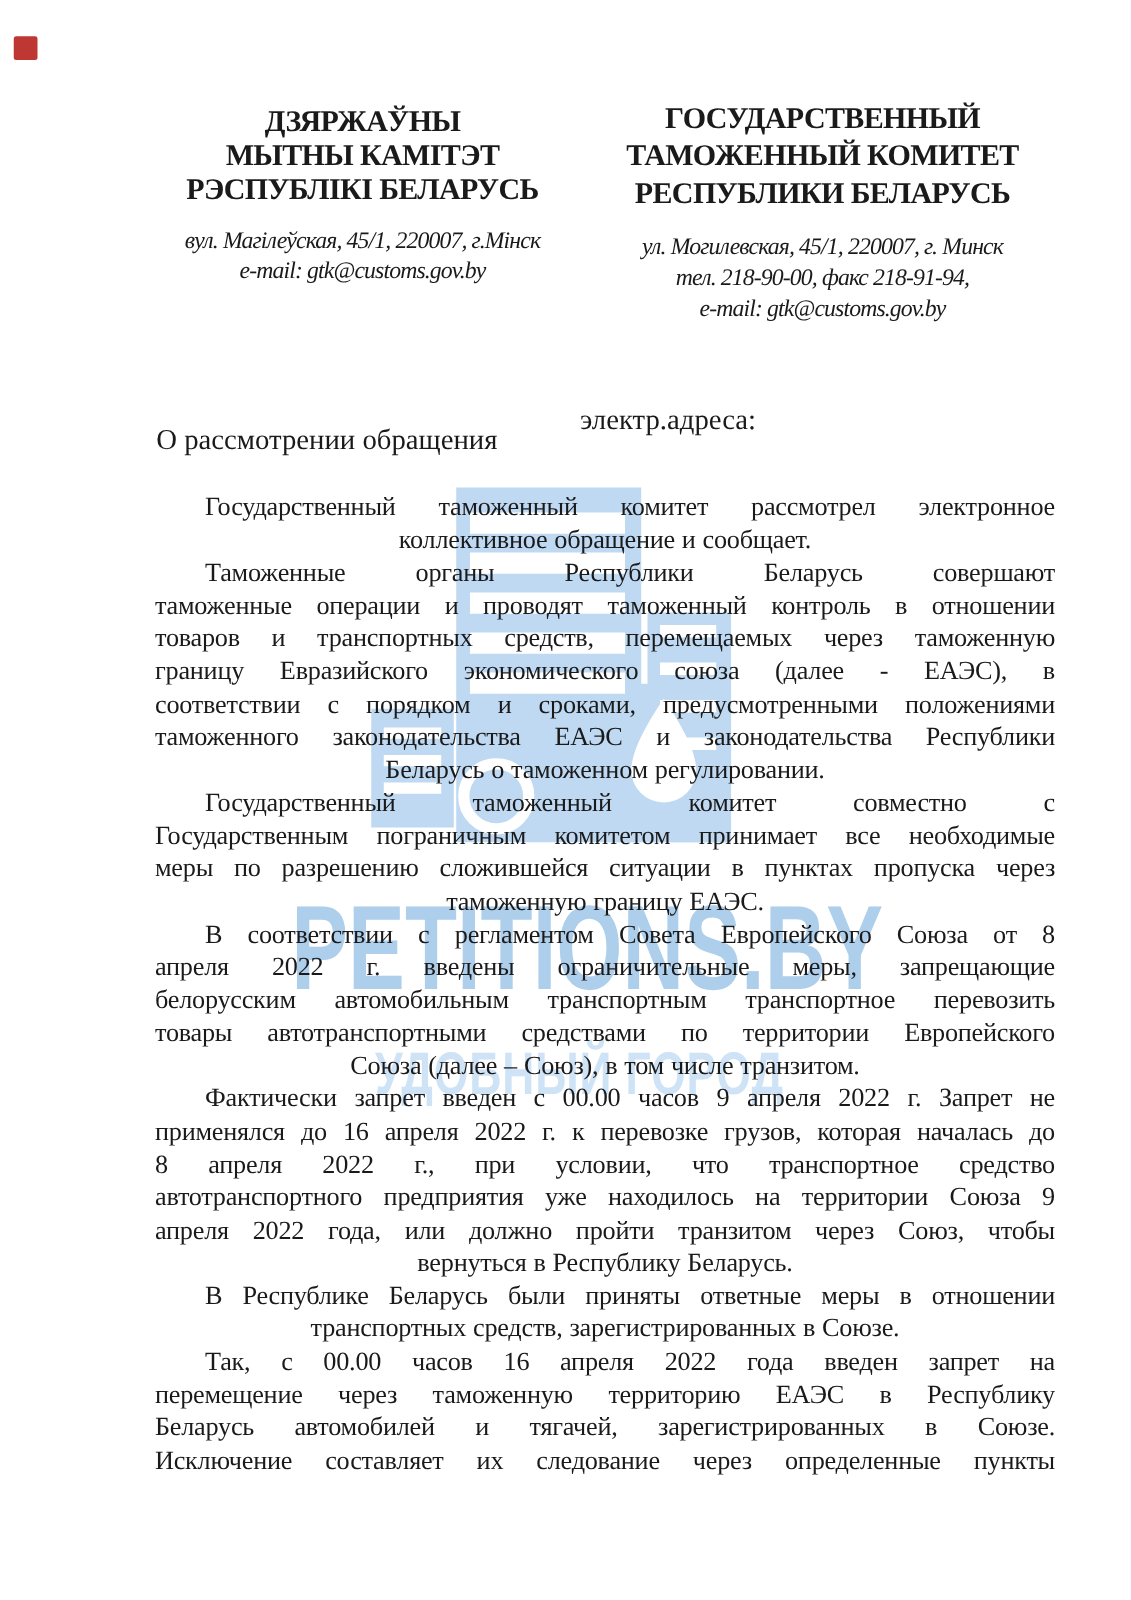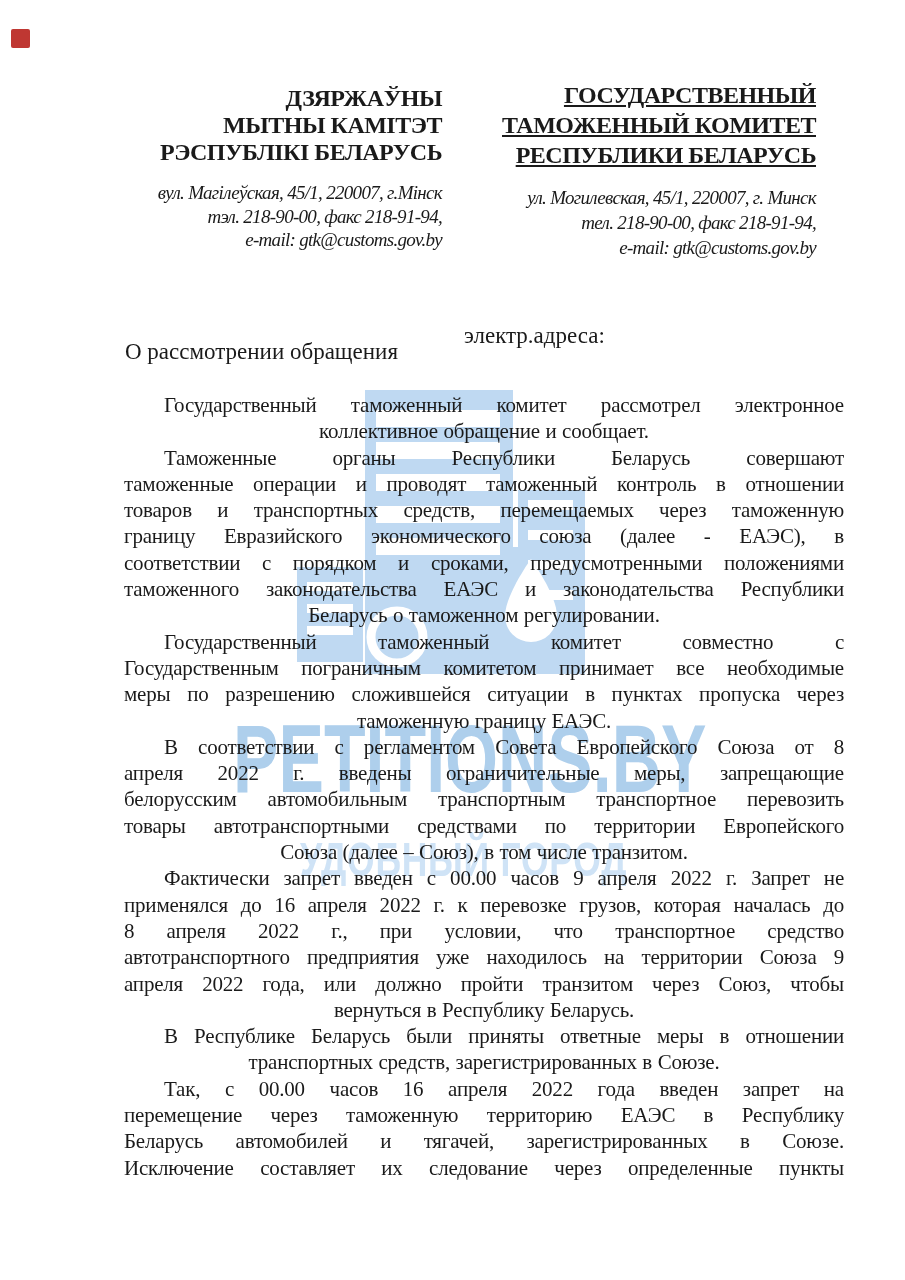--- a/index.html
+++ b/index.html
@@ -5,26 +5,26 @@
   html,body{margin:0;padding:0;background:#e9e9e9;}
   .page{
     position:relative; width:905px; height:1280px; margin:0 auto;
     background:#ffffff; overflow:hidden;
     font-family:"Liberation Serif", serif; color:#1a1a1a;
   }
   .abs{position:absolute;}
   
   .red-marker{left:11px; top:29px; width:19px; height:19px; background:#bf3732; border-radius:2px;}
   
-  .hdr{ text-align:right; z-index:2;}
+  .hdr{ text-align:center; z-index:2;}
   .hdr-left{left:138px; top:85px; width:304px;}
   .hdr-right{left:500px; top:80px; width:316px;}
   .hdr-name{font-weight:bold; font-size:24px; letter-spacing:-0.5px;}
   .hdr-left .hdr-name{line-height:27px;}
-  .hdr-right .hdr-name{line-height:30px;text-decoration:underline;}
+  .hdr-right .hdr-name{line-height:30px;}
   .hdr-addr{font-style:italic; font-size:19px; letter-spacing:-0.7px; margin-top:15px;}
   .hdr-left .hdr-addr{line-height:23.6px;}
   .hdr-right .hdr-addr{line-height:25px;font-style:italic;}
   .meta-line{left:464px; top:279px; font-size:23px; z-index:2;margin-top:44px;}
   .subject{left:125px; top:339px; font-size:23px; z-index:2;}
   
   .body-text{
     left:124px; top:392px; width:720px; z-index:2;
     font-size:21px; line-height:26.3px; letter-spacing:-0.2px;
     word-spacing:0.5px;
@@ -84,21 +84,20 @@
   </svg>
   <div class="abs wm wm-title">PETITIONS.BY</div>
   <div class="abs wm wm-sub">УДОБНЫЙ ГОРОД</div>
 
   <div class="abs hdr hdr-left">
     <div class="hdr-name">ДЗЯРЖАЎНЫ</div>
     <div class="hdr-name">МЫТНЫ  КАМІТЭТ</div>
     <div class="hdr-name">РЭСПУБЛІКІ БЕЛАРУСЬ</div>
     <div class="hdr-addr">
       <div>вул. Магілеўская, 45/1, 220007, г.Мінск</div>
-      <div>тэл.  218-90-00,  факс 218-91-94,</div>
       <div>e-mail: gtk@customs.gov.by</div>
     </div>
   </div>
 
   <div class="abs hdr hdr-right">
     <div class="hdr-name">ГОСУДАРСТВЕННЫЙ</div>
     <div class="hdr-name">ТАМОЖЕННЫЙ КОМИТЕТ</div>
     <div class="hdr-name">РЕСПУБЛИКИ БЕЛАРУСЬ</div>
     <div class="hdr-addr">
       <div>ул. Могилевская, 45/1, 220007, г. Минск</div>

